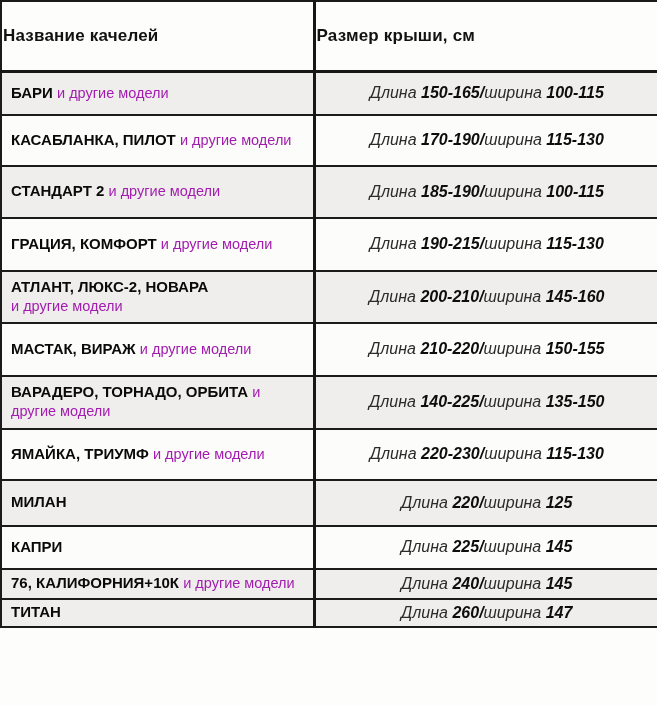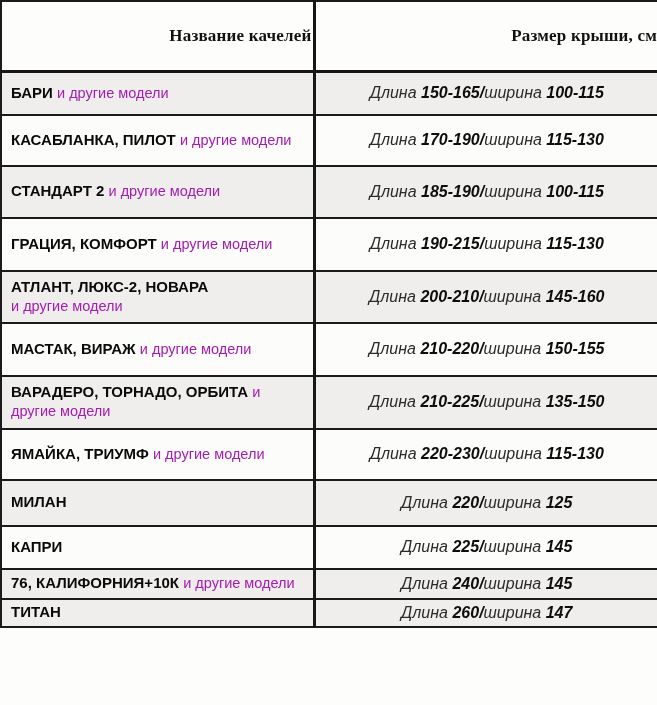--- a/index.html
+++ b/index.html
@@ -31,23 +31,22 @@
   th:first-child, td:first-child {
     border-right: 3px solid #171717;
   }
   thead th {
     height: 66px;
     border-bottom: 3px solid #171717;
     background: #fdfdfb;
     font-size: 17px;
     font-weight: 700;
     color: #121212;
-    text-align: right;
+    text-align: left;
     letter-spacing: 0.2px;
-    font-family: Liberation Serif, serif;
   }
   td.name-cell {
     text-align: left;
     padding: 3px 6px 3px 9px;
     font-size: 15px;
     color: #222;
     line-height: 1.25;
   }
   td.size-cell {
     text-align: center;
@@ -135,21 +134,21 @@
         <td class="size-cell"><span class="lbl">Длина</span> <span class="num">200-210</span><span class="sep">/</span><span class="lbl">ширина</span> <span class="num">145-160</span></td>
       </tr>
 
       <tr class="r5 bg-white">
         <td class="name-cell"><span class="model">МАСТАК, ВИРАЖ</span> <span class="suffix">и другие модели</span></td>
         <td class="size-cell"><span class="lbl">Длина</span> <span class="num">210-220</span><span class="sep">/</span><span class="lbl">ширина</span> <span class="num">150-155</span></td>
       </tr>
 
       <tr class="r6 bg-gray">
         <td class="name-cell"><span class="model">ВАРАДЕРО, ТОРНАДО, ОРБИТА</span> <span class="suffix">и другие модели</span></td>
-        <td class="size-cell"><span class="lbl">Длина</span> <span class="num">210-225</span><span class="sep">/</span><span class="lbl">ширина</span> <span class="num">135-150</span></td>
+        <td class="size-cell"><span class="lbl">Длина</span> <span class="num">140-225</span><span class="sep">/</span><span class="lbl">ширина</span> <span class="num">135-150</span></td>
       </tr>
 
       <tr class="r7 bg-white">
         <td class="name-cell"><span class="model">ЯМАЙКА, ТРИУМФ</span> <span class="suffix">и другие модели</span></td>
         <td class="size-cell"><span class="lbl">Длина</span> <span class="num">220-230</span><span class="sep">/</span><span class="lbl">ширина</span> <span class="num">115-130</span></td>
       </tr>
 
       <tr class="r8 bg-gray">
         <td class="name-cell"><span class="model">МИЛАН</span> <span class="suffix"></span></td>
         <td class="size-cell"><span class="lbl">Длина</span> <span class="num">220</span><span class="sep">/</span><span class="lbl">ширина</span> <span class="num">125</span></td>

